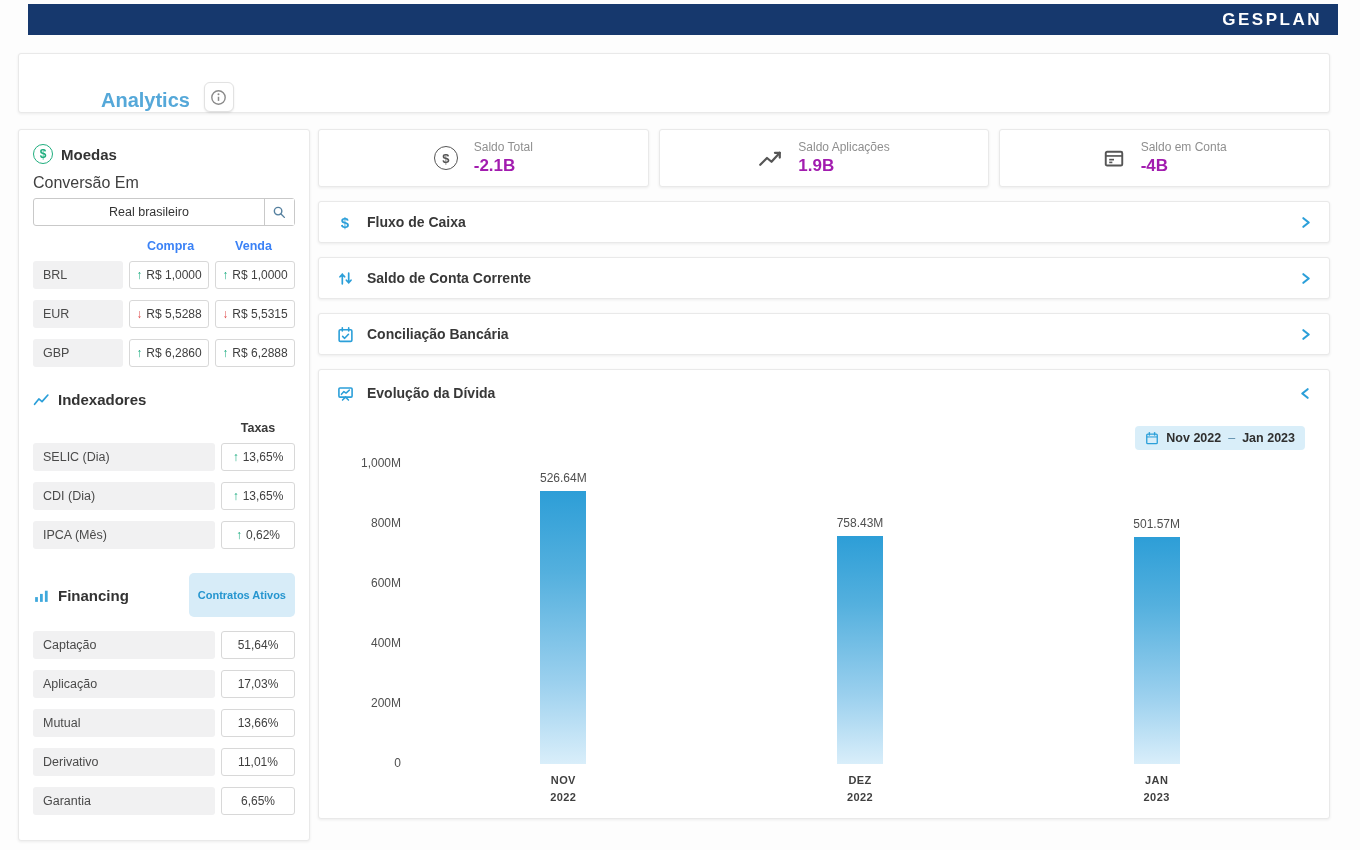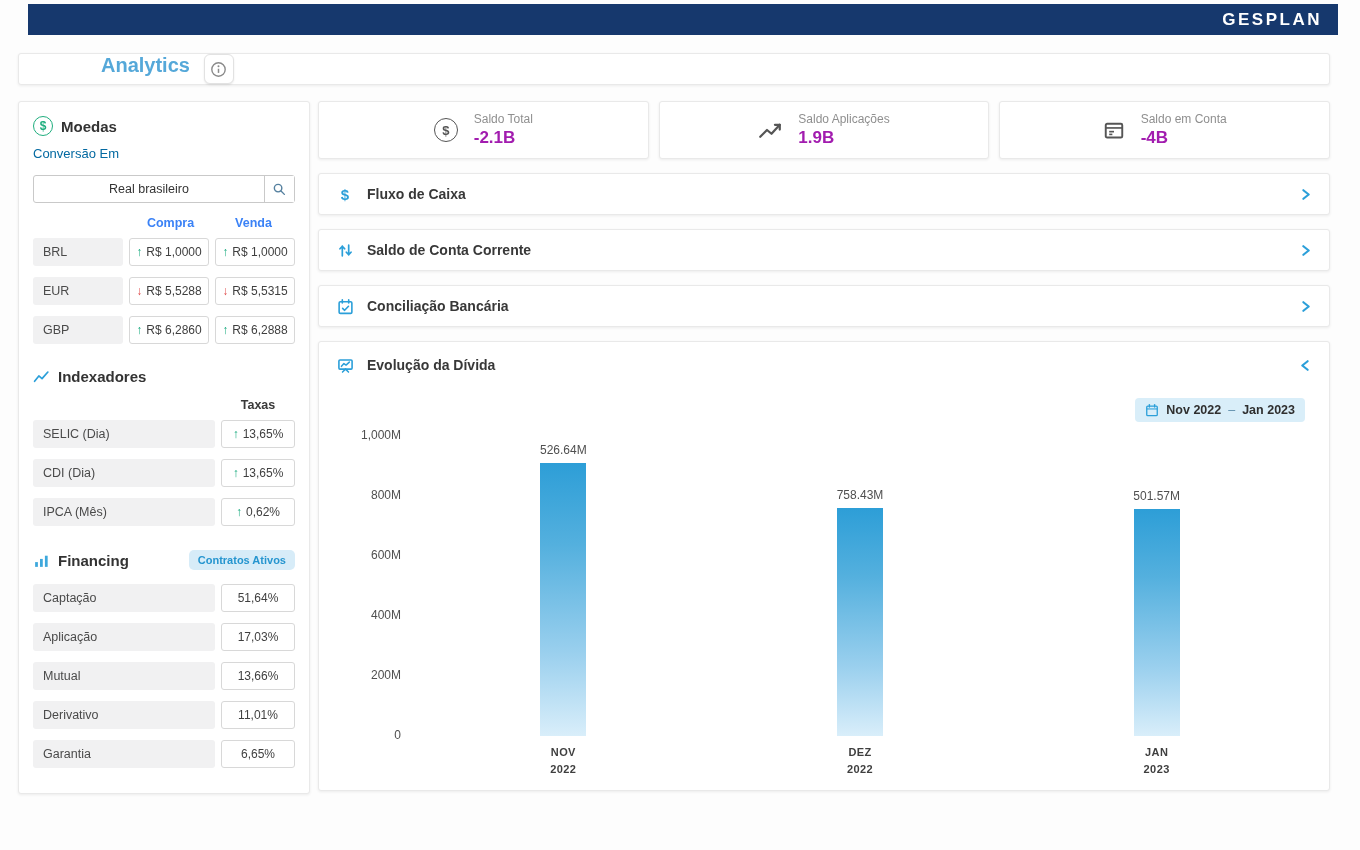--- a/index.html
+++ b/index.html
@@ -14,40 +14,40 @@
     margin:4px 22px 0 28px; height:31px; background:#16386d;
     display:flex; align-items:center; justify-content:flex-end; padding-right:16px;
   }
   .logo { color:#fff; font-size:17px; font-weight:700; letter-spacing:2.5px; }
 
   .page { padding:18px 30px 0 18px; }
 
   .card { background:#fff; border:1px solid #e9e9e9; box-shadow:0 1px 3px rgba(0,0,0,.07); border-radius:3px; }
 
   .title-card {
-    height:32px; display:flex; align-items:flex-start; gap:14px; padding-left:82px;
+    height:60px; display:flex; align-items:flex-end; gap:14px; padding-left:82px;
   }
   .page-title { color:#55a8d9; font-size:20px; font-weight:700; }
   .info-btn {
     width:30px; height:30px; border:1px solid #e2e2e2; border-radius:6px; background:#fff;
     box-shadow:0 1px 2px rgba(0,0,0,.09); display:flex; align-items:center; justify-content:center;
     cursor:pointer; padding:0;
   }
 
   .content { display:flex; gap:8px; margin-top:16px; align-items:flex-start; }
 
   
   .sidebar { width:292px; flex:0 0 292px; padding:14px; }
   .sec-head { display:flex; align-items:center; gap:8px; font-size:15px; font-weight:700; color:#333; }
   .coin {
     width:20px; height:20px; border:1.6px solid #1fae7e; border-radius:50%;
     color:#1fae7e; font-size:12px; font-weight:700;
     display:flex; align-items:center; justify-content:center;
   }
-  .conv-label { font-size:13px; color:#0369a1; margin:10px 0 14px; }
+  .conv-label { font-size:16px; color:#404040; margin:10px 0 6px; }
   .search-box { display:flex; border:1px solid #c9c9c9; border-radius:3px; height:28px; background:#fff; }
   .search-box input {
     flex:1; border:0; outline:none; text-align:center; font-size:12.5px; color:#333;
     font-family:inherit; background:transparent; min-width:0;
   }
   .search-btn {
     width:30px; border:0; border-left:1px solid #c9c9c9; background:#fff;
     display:flex; align-items:center; justify-content:center; cursor:pointer;
   }
   .cols-head { display:flex; margin:13px 0 8px; padding-left:96px; }
@@ -66,21 +66,21 @@
   }
   .idx-row .pill, .fin-row .pill { flex:1;padding-left:10px; }
   .idx-row .cell, .fin-row .cell { flex:0 0 74px; }
   .arrow { font-weight:700; font-size:12px; }
   .up { color:#14a97c; }
   .down { color:#e04f4f; }
   .sec-gap { margin-top:24px; }
   .taxas-head { width:74px; margin:13px 0 8px auto; text-align:center; font-size:12.5px; font-weight:700; color:#3a3a3a; }
   .badge {
     margin-left:auto; background:#d7ecf8; color:#2595cf; font-size:11px; font-weight:700;
-    padding:4px 9px; border-radius:5px; white-space:nowrap;
+    padding:16px 9px; border-radius:5px; white-space:nowrap;
   }
 
   
   .main { flex:1; min-width:0; }
   .cards-row { display:flex; gap:10px; }
   .sum-card { flex:1; height:58px; display:flex; align-items:center; justify-content:center; gap:16px; }
   .sum-icon { color:#555; display:flex; }
   .dollar-circle {
     width:24px; height:24px; border:1.6px solid #555; border-radius:50%;
     font-size:13px; font-weight:600; color:#555; display:flex; align-items:center; justify-content:center;

